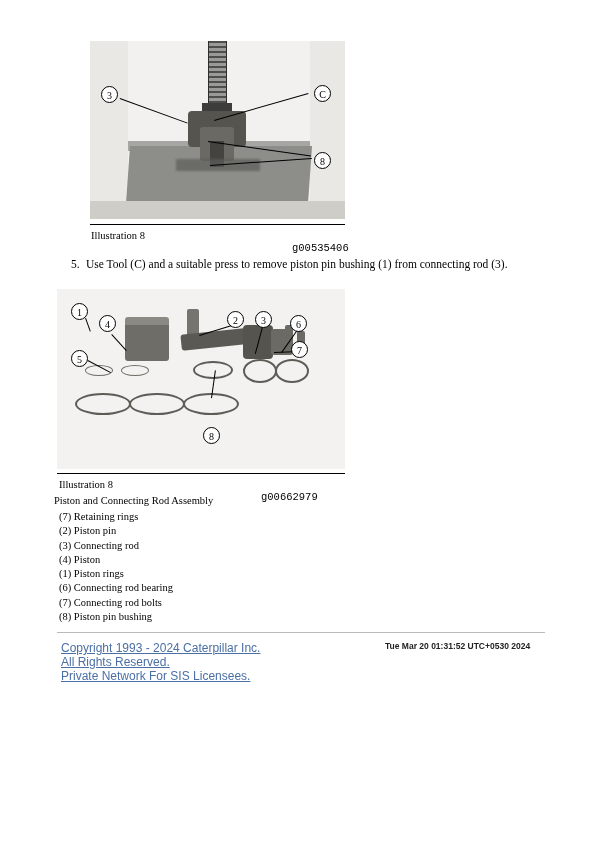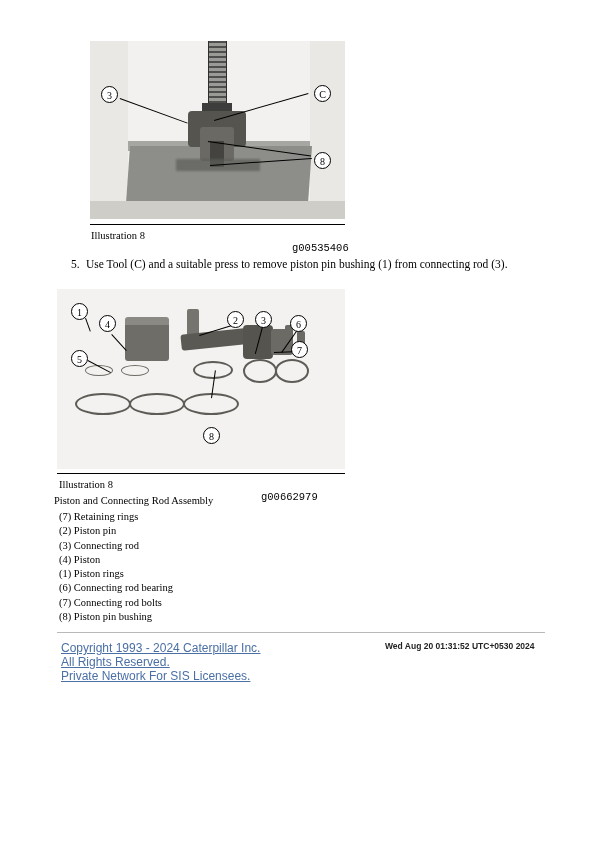--- a/index.html
+++ b/index.html
@@ -438,15 +438,15 @@
     <div>(7) Connecting rod bolts</div>
     <div>(8) Piston pin bushing</div>
   </div>
 
   <div class="footer-rule"></div>
   <div class="footer-left">
     <a href="#">Copyright 1993 - 2024 Caterpillar Inc.</a>
     <a href="#">All Rights Reserved.</a>
     <a href="#">Private Network For SIS Licensees.</a>
   </div>
-  <div class="footer-right">Wed Aug 20 01:31:52 UTC+0530 2024</div>
+  <div class="footer-right">Tue Mar 20 01:31:52 UTC+0530 2024</div>
 
 </div>
 
 </body></html>

